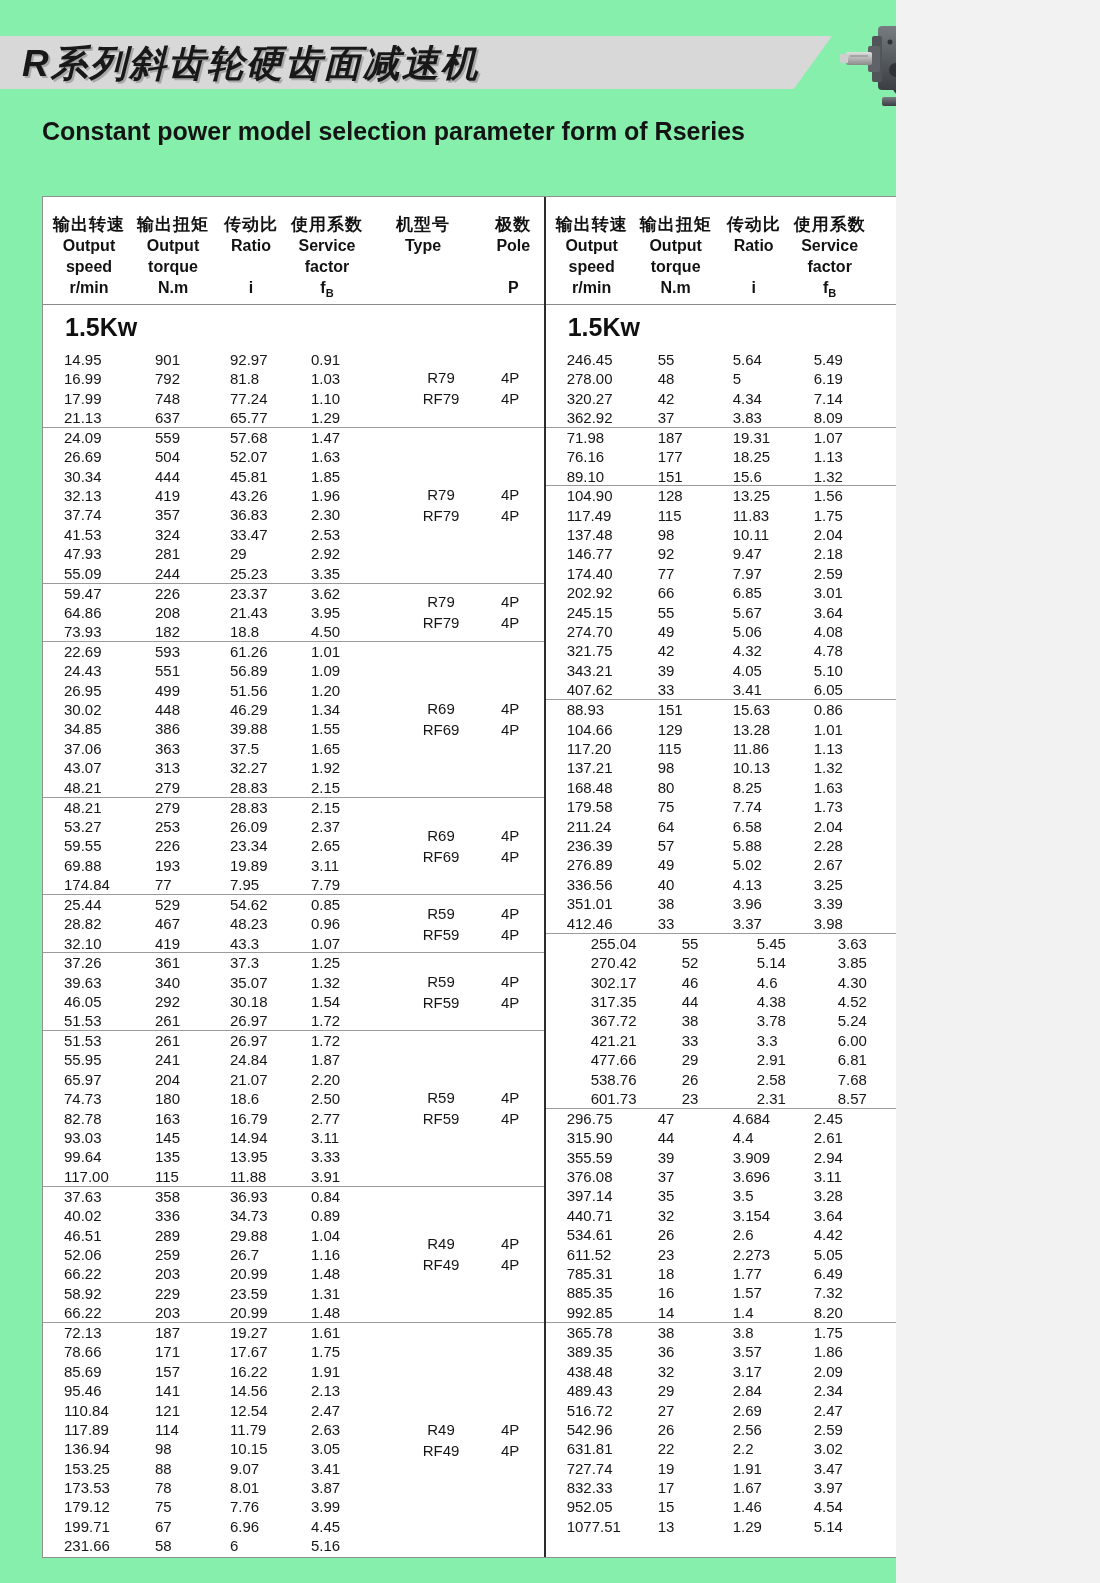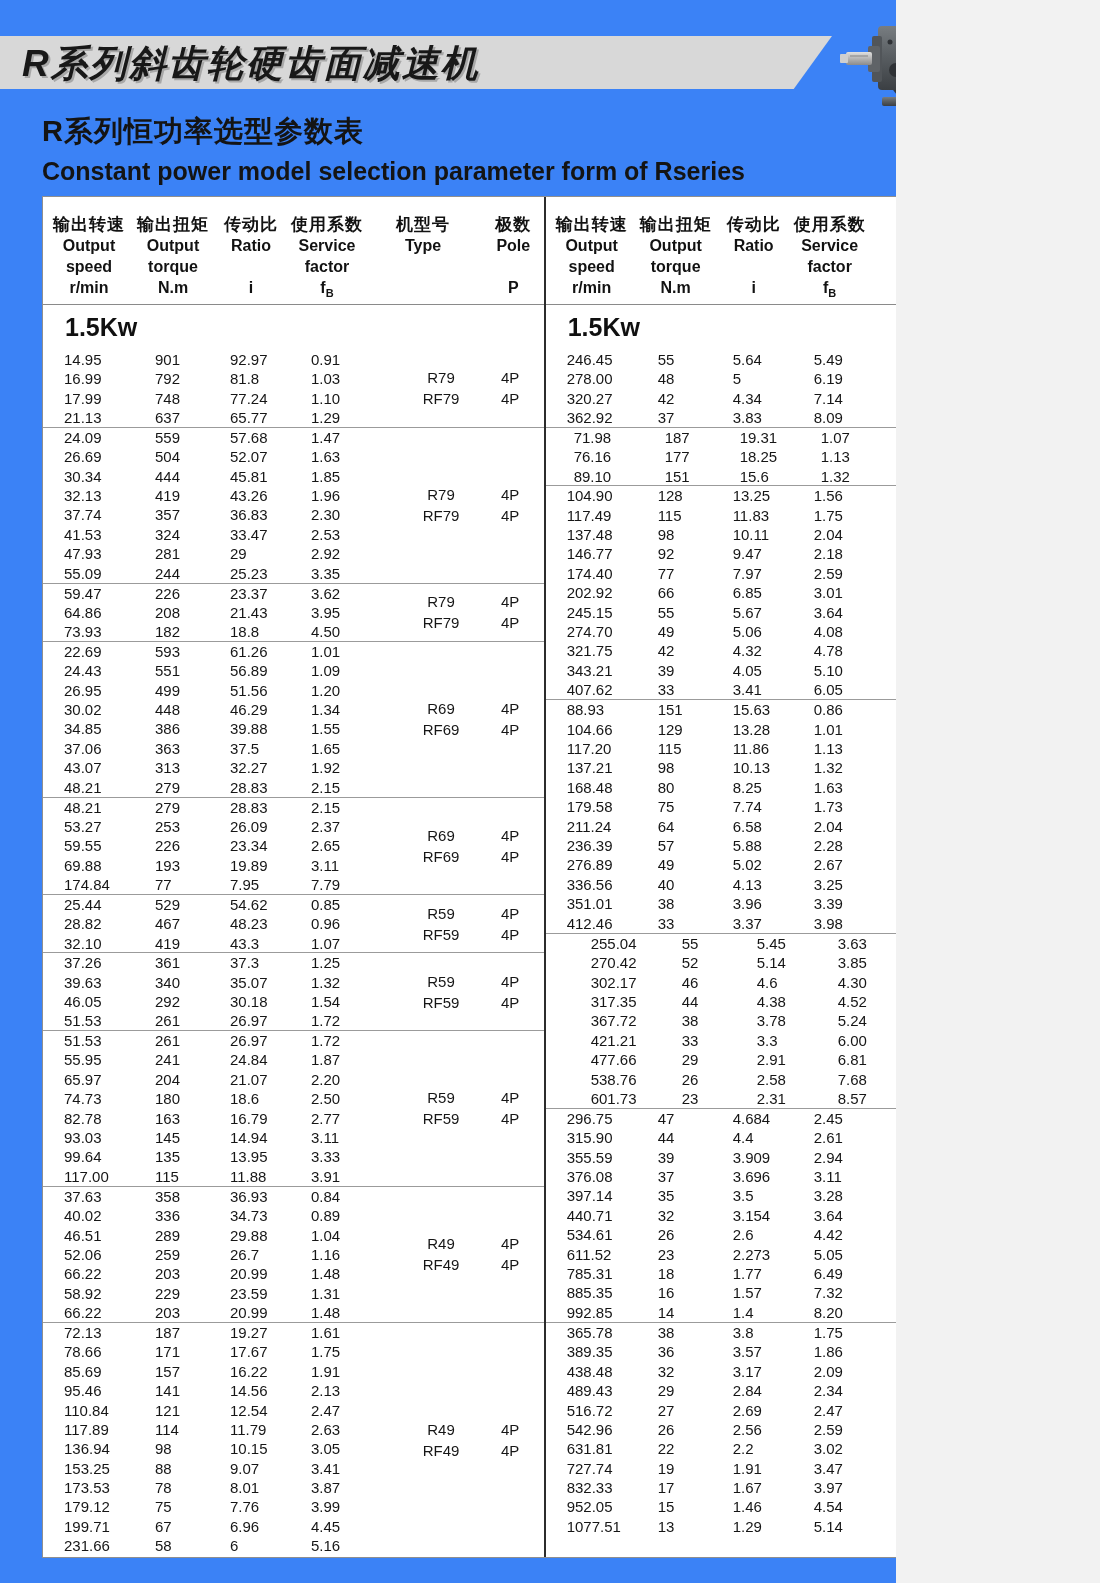--- a/index.html
+++ b/index.html
@@ -1,16 +1,16 @@
 <!DOCTYPE html>
 <html><head>
 <meta charset="utf-8">
 <style>
   html,body{margin:0;padding:0;background:#f2f2f2;}
-  .page{position:relative;width:896px;height:1583px;background:#3b82f6;overflow:hidden;
+  .page{position:relative;width:896px;height:1583px;background:#86efac;overflow:hidden;
         font-family:"Liberation Sans","DejaVu Sans",sans-serif;color:#161616;}
 
   
   .band{position:absolute;top:36px;height:53px;background:#d8d8d8;}
   .band-left{left:0;width:832px;clip-path:polygon(0 0,100% 0,95.4% 100%,0 100%);}
   .band-right{left:1006px;width:94px;clip-path:polygon(26% 0,100% 0,100% 100%,0 100%);}
   .banner-title{position:absolute;left:22px;top:39px;font-size:37px;font-weight:bold;font-style:italic;
         letter-spacing:2px;color:#181818;text-shadow:2px 2px 0 #a8a8a8;white-space:nowrap;}
   .machine{position:absolute;left:838px;top:2px;width:180px;height:112px;}
 
@@ -96,21 +96,20 @@
       <circle cx="72" cy="74" r="5" fill="#2f3236"></circle>
     <circle cx="52" cy="40" r="2.5" fill="#2f3236"></circle>
       <circle cx="66" cy="40" r="2.5" fill="#2f3236"></circle>
     <rect x="30" y="44" width="12" height="26" rx="2" fill="#5f6367"></rect>
     <rect x="8" y="50" width="26" height="13" rx="2" fill="url(#g3)"></rect>
     <rect x="2" y="52" width="8" height="9" rx="1" fill="#cfcfcf"></rect>
     <line x1="12" y1="54" x2="30" y2="54" stroke="#9a9a9a" stroke-width="1.5"></line>
   </svg>
 
   <div class="sect">
-    <h2>R系列恒功率选型参数表</h2>
     <div class="sub">Constant power model selection parameter form of Rseries</div>
   </div>
 
   <div class="datatable">
 
     <div class="half hleft">
       <div class="thead">
         <div class="hcol hw0">
           <div class="hl cnl">输出转速</div>
           <div class="hl">Output</div>
@@ -601,21 +600,21 @@
               <div class="tline">
                 <span class="tname">R49</span>
                 <span class="tpole">4P</span>
               </div>
               <div class="tline">
                 <span class="tname">RF49</span>
                 <span class="tpole">4P</span>
               </div>
             </div>
           </div>
-          <div class="tgroup" style="height: 58.38px; padding-left: 7px;">
+          <div class="tgroup" style="height: 58.38px;">
             <div class="grows">
               <div class="cell c0">71.98</div>
               <div class="cell c1">187</div>
               <div class="cell c2">19.31</div>
               <div class="cell c3">1.07</div>
               <div class="cell c0">76.16</div>
               <div class="cell c1">177</div>
               <div class="cell c2">18.25</div>
               <div class="cell c3">1.13</div>
               <div class="cell c0">89.10</div>

